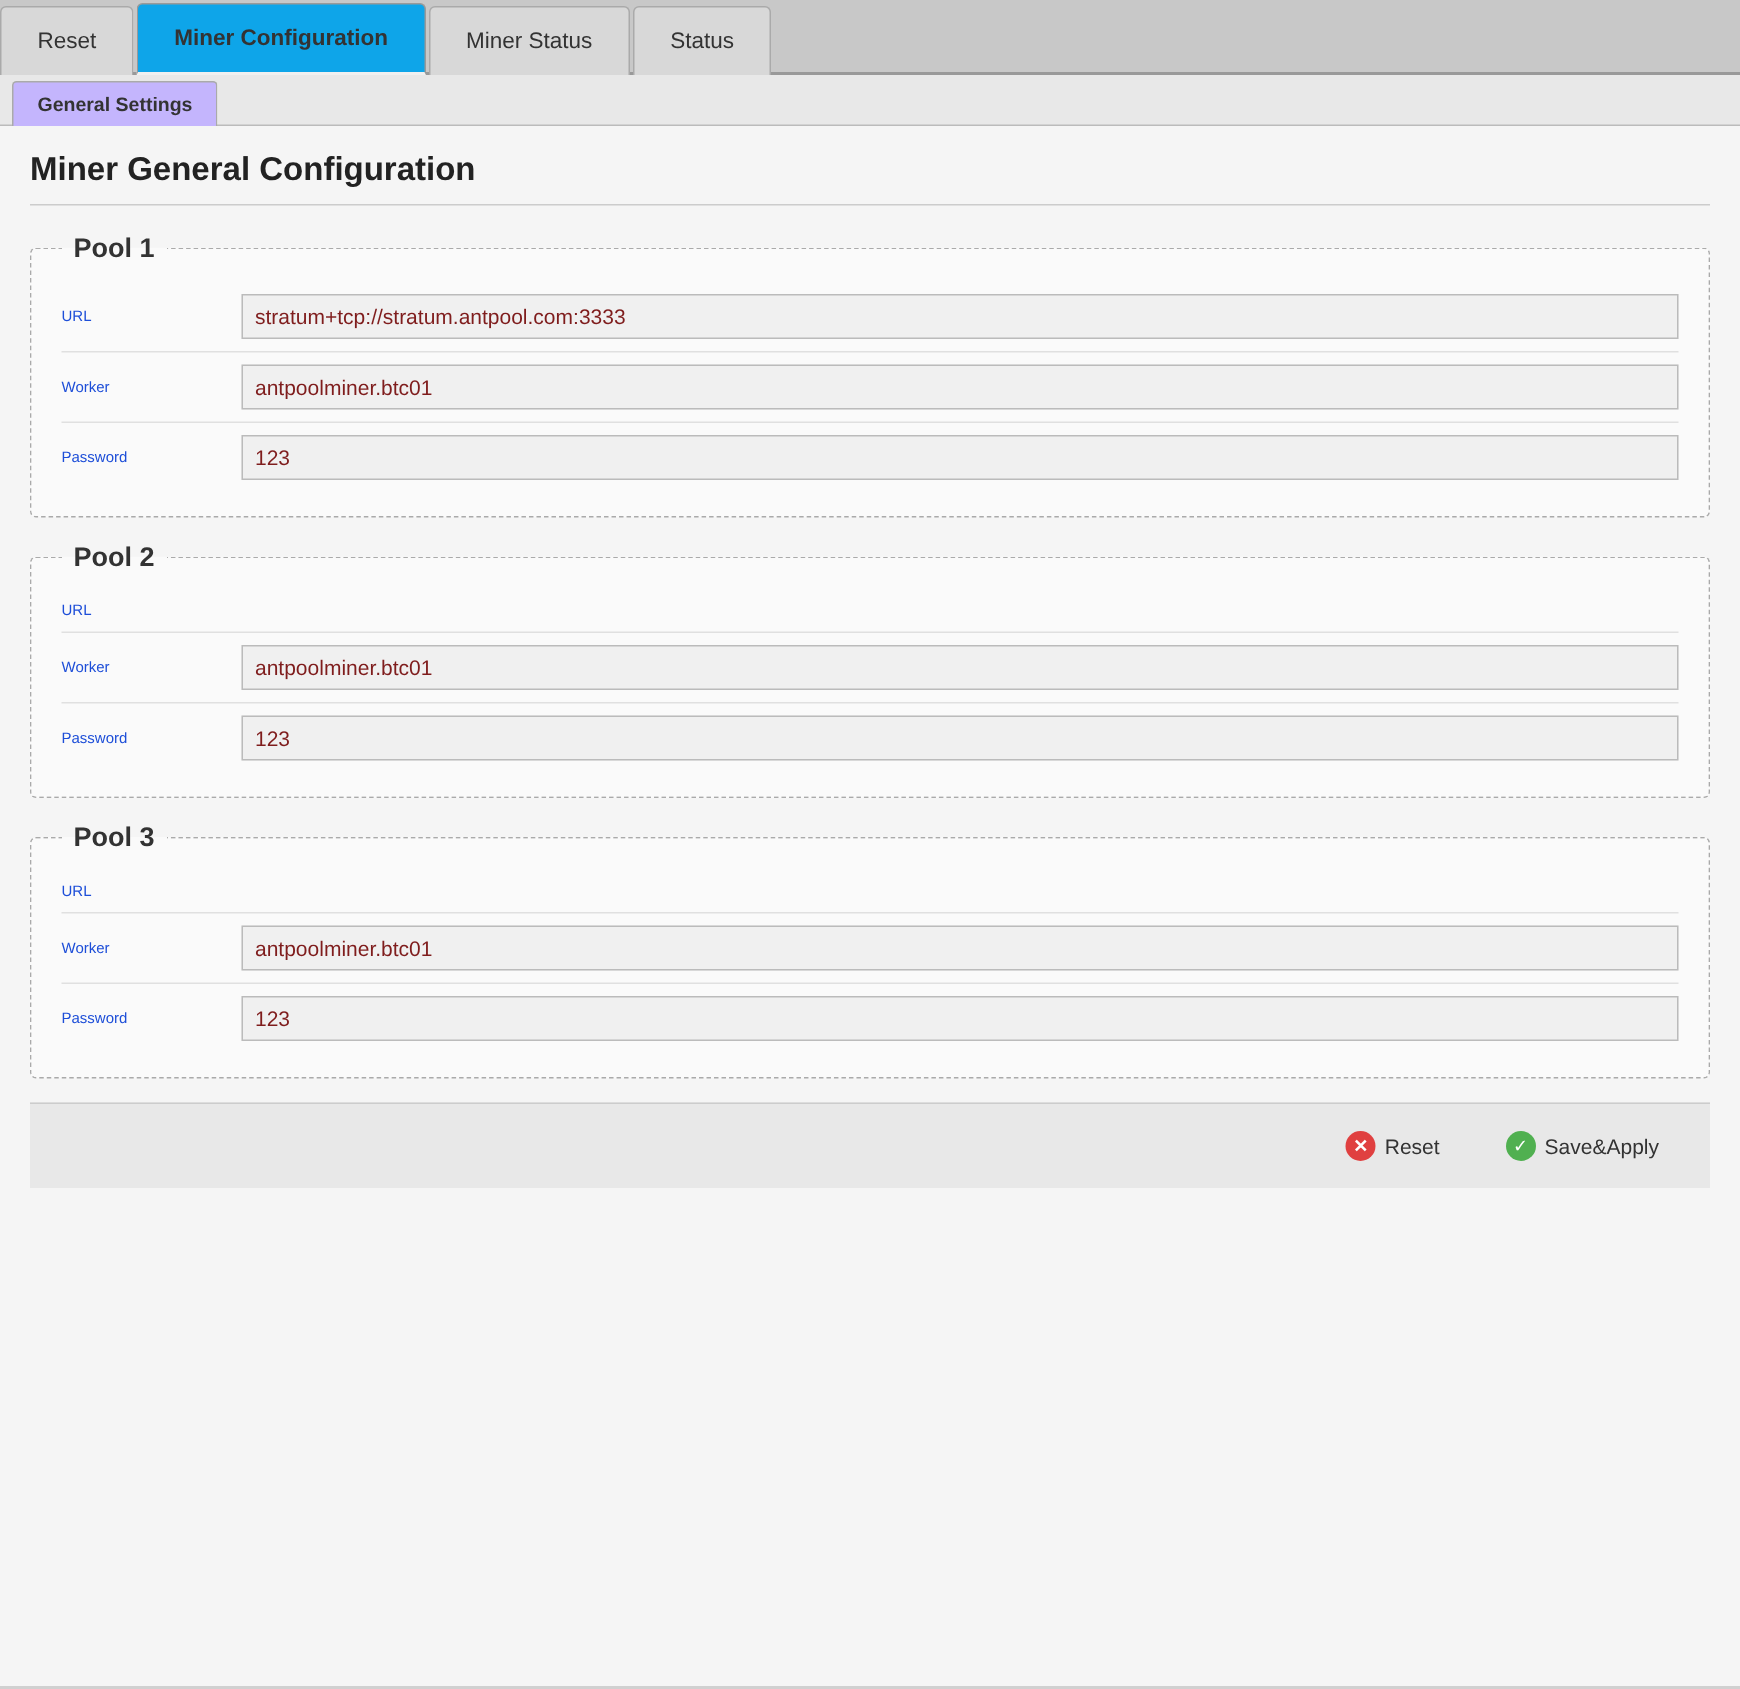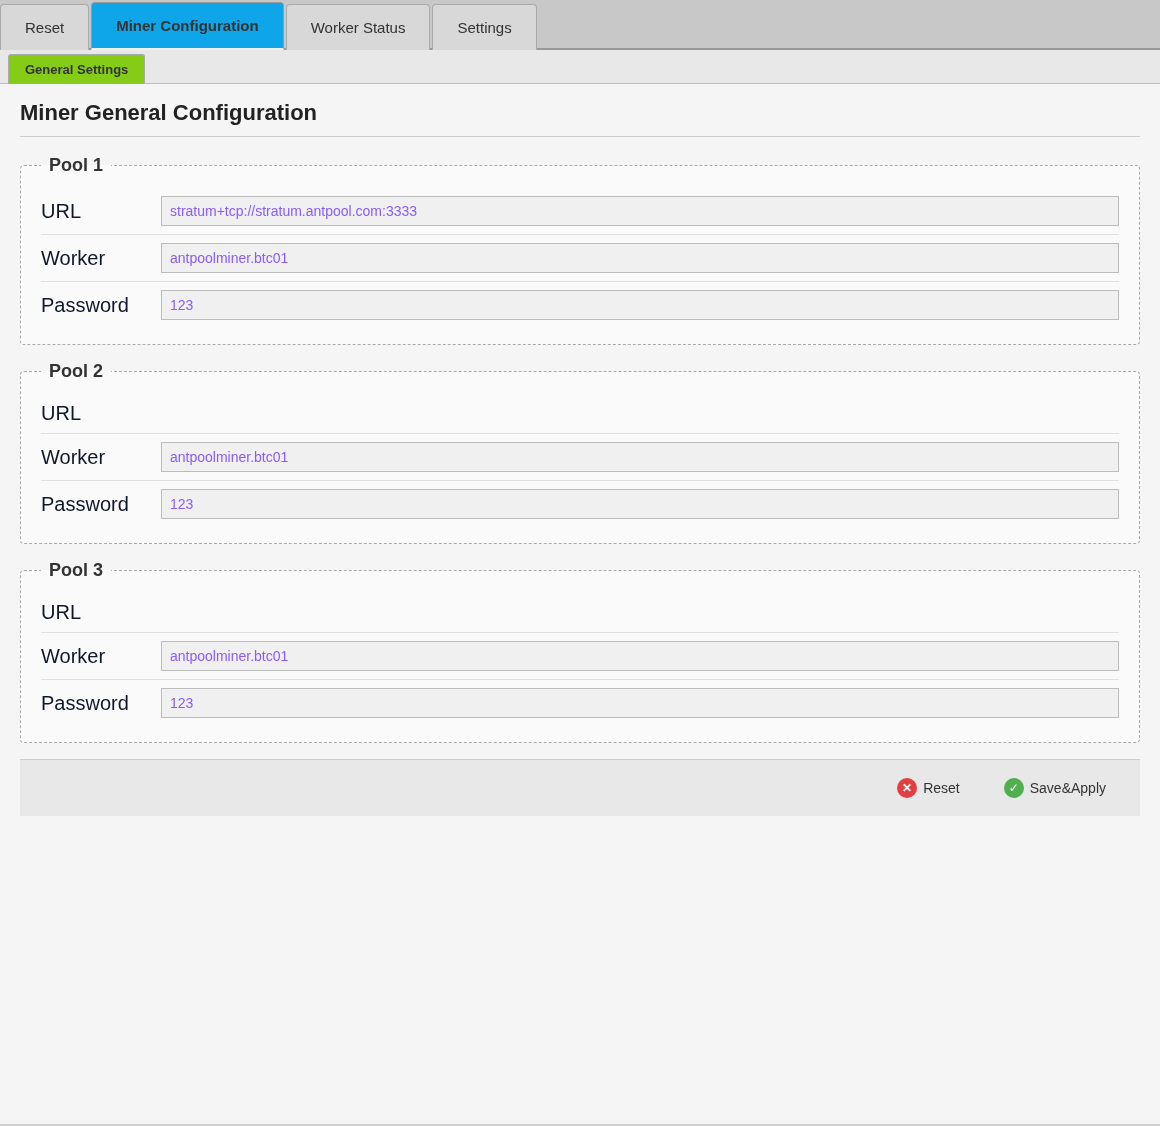--- a/index.html
+++ b/index.html
@@ -72,21 +72,21 @@
       border-bottom: none;
       background: #e0e0e0;
       color: #333;
       margin-right: 2px;
       margin-top: 4px;
       border-radius: 3px 3px 0 0;
       height: 30px;
     }
 
     .sub-tab.active {
-      background: #84cc16;
+      background: #c4b5fd;
       font-weight: bold;
       border-color: #aaa;
     }
 
     
     .main-content {
       background: #f5f5f5;
       padding: 16px 20px;
       min-height: 1040px;
     }
@@ -126,33 +126,33 @@
       padding: 8px 0;
       border-bottom: 1px solid #e0e0e0;
     }
 
     .pool-row:last-child {
       border-bottom: none;
     }
 
     .pool-label {
       width: 120px;
-      color: #0f172a;
-      font-size: 20px;
+      color: #1d4ed8;
+      font-size: 10px;
       flex-shrink: 0;
     }
 
     .pool-input {
       flex: 1;
       height: 30px;
       border: 1px solid #bbb;
       background: #f0f0f0;
       padding: 4px 8px;
       font-size: 14px;
-      color: #8b5cf6;
+      color: #7f1d1d;
       outline: none;
     }
 
     
     .action-bar {
       background: #e8e8e8;
       border-top: 1px solid #ccc;
       padding: 12px 20px;
       display: flex;
       justify-content: flex-end;
@@ -214,24 +214,24 @@
 <body>
 
 <div class="top-nav">
   <div class="nav-tab">
     <span>Reset</span>
   </div>
   <div class="nav-tab active">
     <span>Miner Configuration</span>
   </div>
   <div class="nav-tab">
-    <span>Worker Status</span>
+    <span>Miner Status</span>
   </div>
   <div class="nav-tab">
-    <span>Settings</span>
+    <span>Status</span>
   </div>
 </div>
 
 <div class="sub-nav">
   <div class="sub-tab active">
     <span>General Settings</span>
   </div>
 </div>
 
 <div class="main-content">

